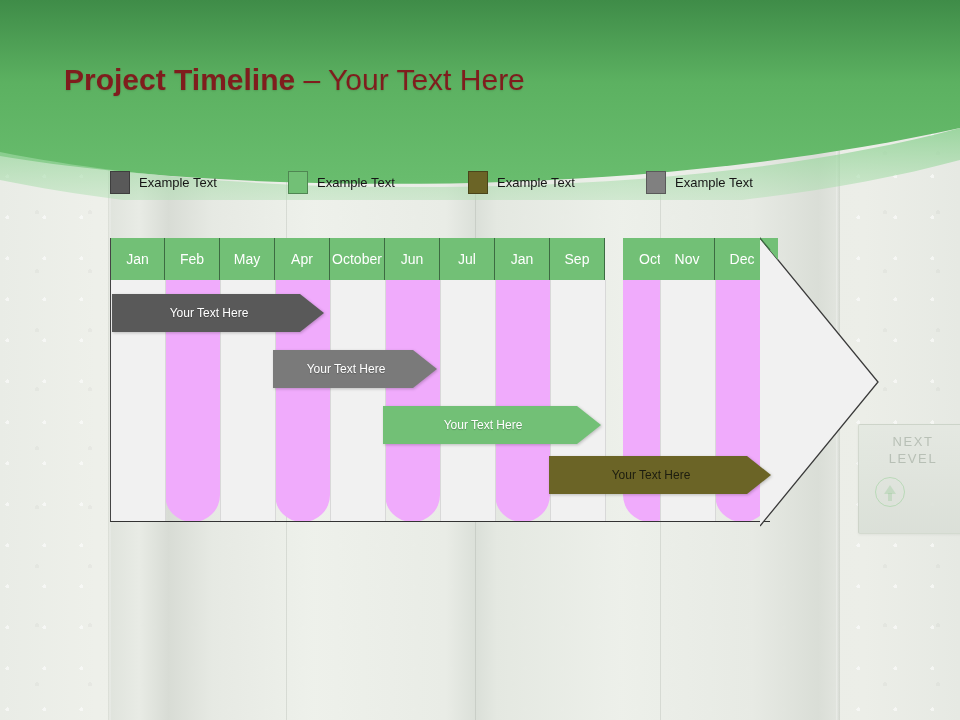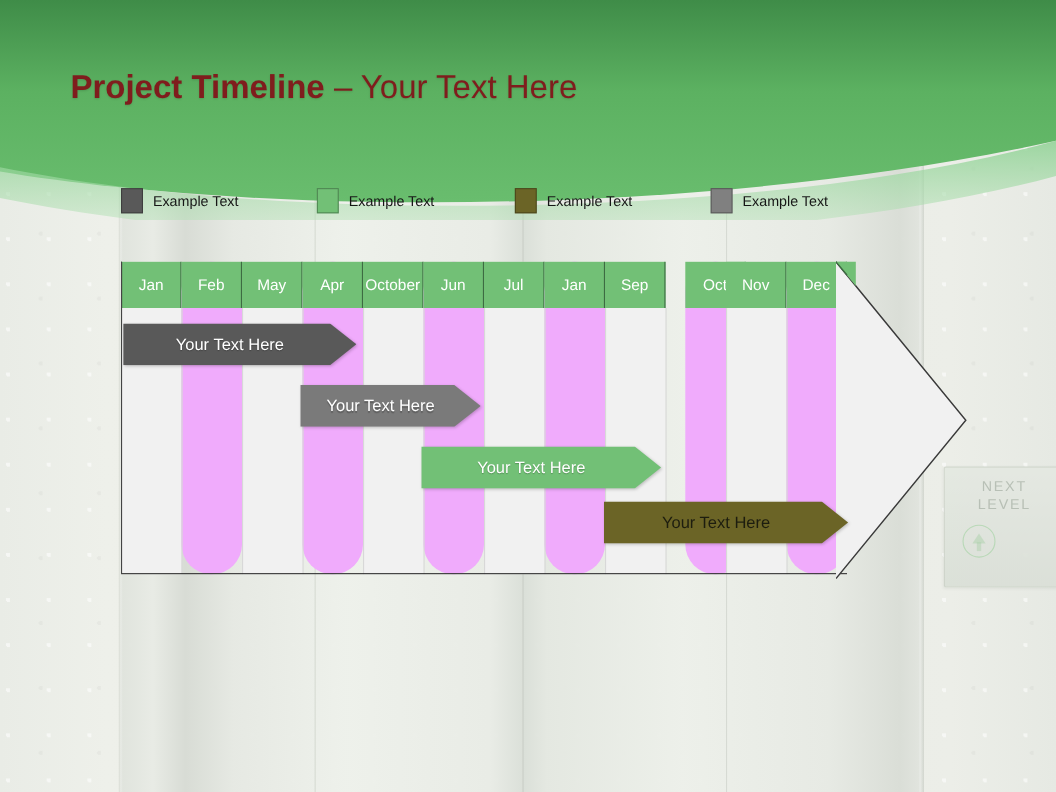--- a/index.html
+++ b/index.html
@@ -100,21 +100,21 @@
     box-sizing:border-box;pointer-events:none;
   }
 
   
   .arrowhead{position:absolute;left:760px;top:236px;z-index:1;}
 
   
   .bar{
     position:absolute;height:38px;z-index:5;
     display:flex;align-items:center;justify-content:center;
-    font-size:15px;white-space:nowrap;
+    font-size:12px;white-space:nowrap;
     filter:drop-shadow(1px 1px 1.5px rgba(0,0,0,.22));
   }
   .bar span{position:relative;z-index:2;padding-right:18px;}
   .bar .shape{position:absolute;inset:0;z-index:1;}
   .bar.light-txt span{color:#ffffff;text-shadow:0 1px 1px rgba(0,0,0,.25);}
   .bar.dark-txt span{color:#1d1d0f;}
 </style>
 </head>
 <body>
 

